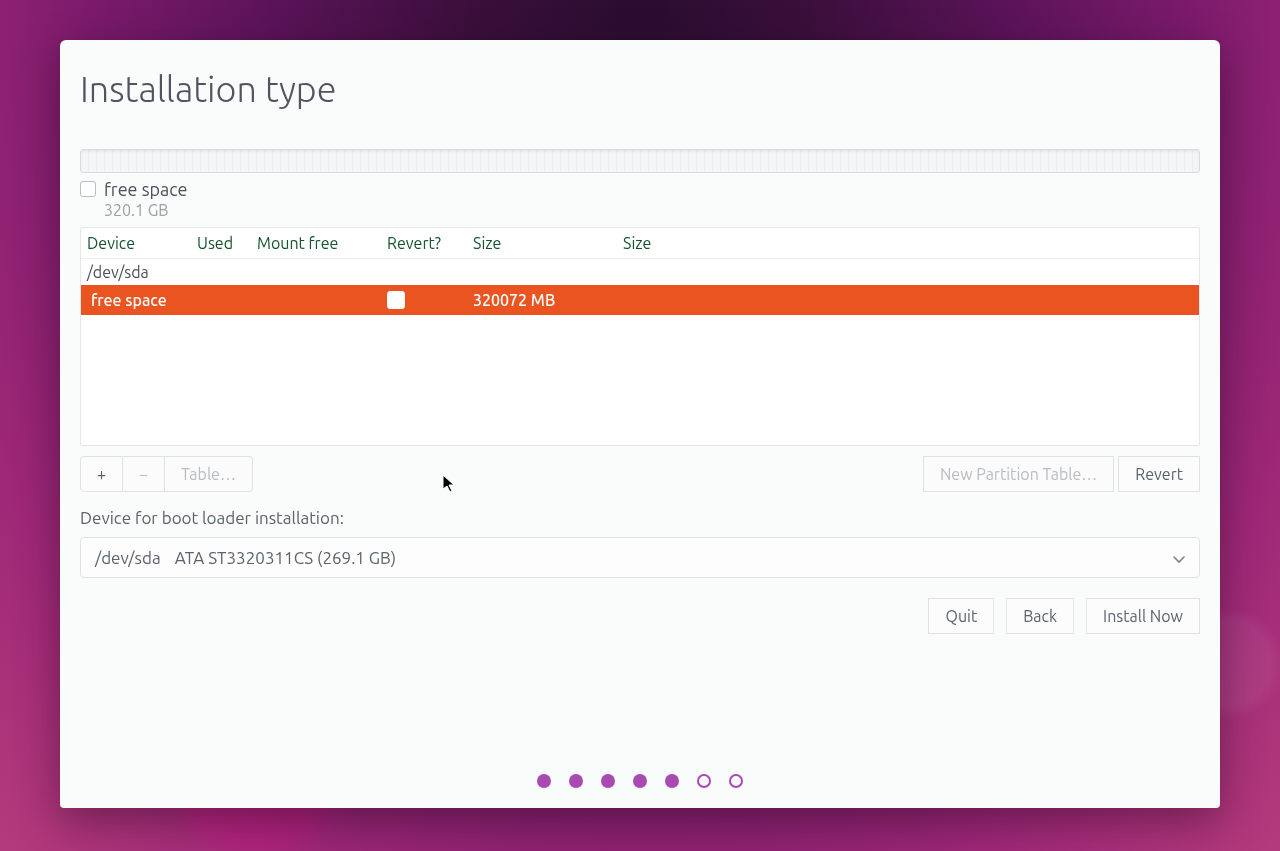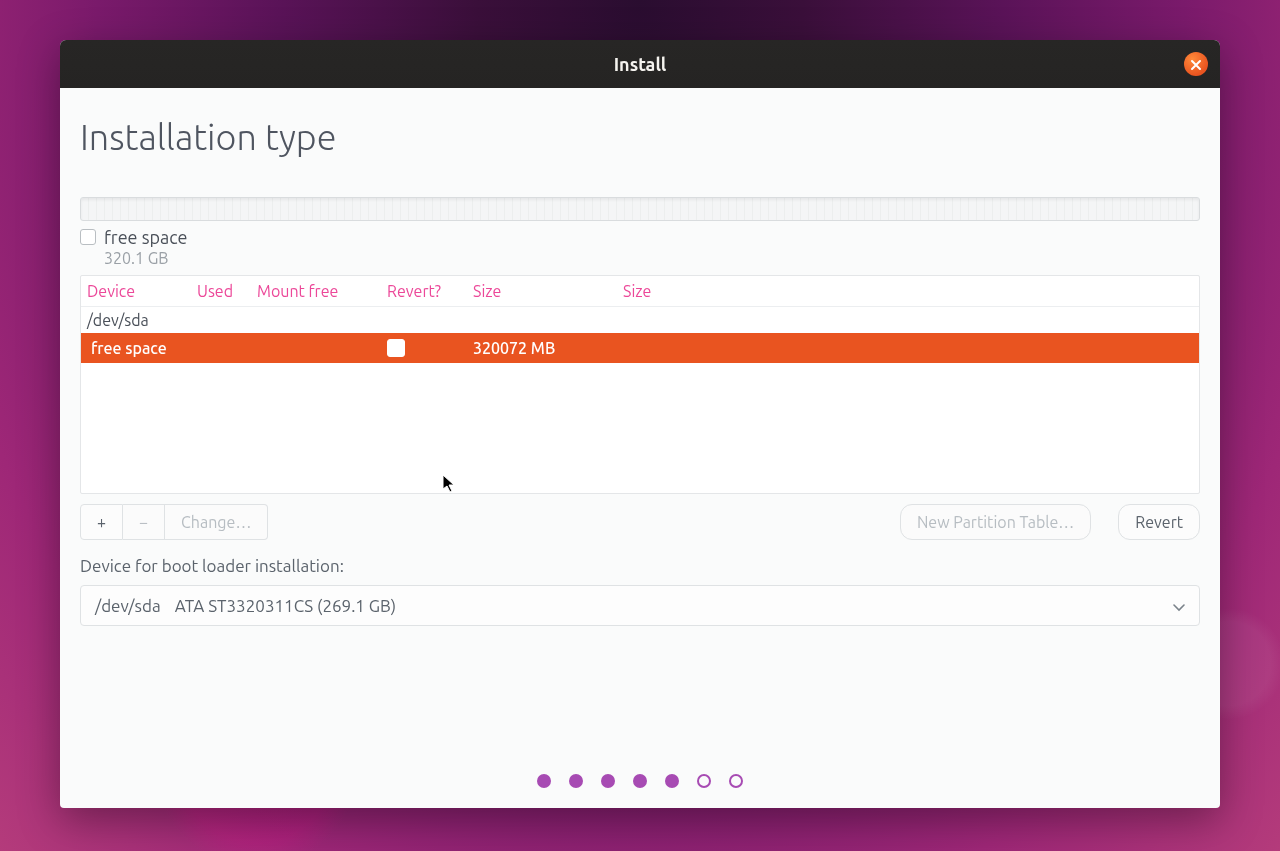--- a/index.html
+++ b/index.html
@@ -59,48 +59,48 @@
     border: 1px solid #e4e6e8; border-radius: 2px;
     background:#fff;
   }
   .plist-head, .plist-row {
     display: grid;
     grid-template-columns: 110px 60px 130px 86px 150px 70px 1fr;
     align-items: center;
     padding: 6px 6px;
     font-size: 16px;
   }
-  .plist-head { color:#ec4899; border-bottom:1px solid #eceef0; }
+  .plist-head { color:#14532d; border-bottom:1px solid #eceef0; }
   .disk-row { padding: 4px 6px; color:#4a5059; }
   .plist-row.selected {
     background:#e95420; color:#fff; font-weight:500;
   }
   .fmt-box {
     width:18px; height:18px; border-radius:3px; background:#fff; border:1px solid #fff;
     justify-self:start;
   }
   .plist-spacer { height: 130px; }
 
   .toolbar {
     display:flex; align-items:center; gap:0; margin-top:10px;
   }
   .btn {
     border:1px solid #dfe2e4; background:#fcfcfc;
-    color:#5b636c; border-radius:12px;
+    color:#5b636c; border-radius:0;
     padding: 8px 16px; font-size:16px;
     cursor:pointer;
   }
   .btn.disabled { color:#b7bdc2; cursor:default; background:#fbfbfb; }
   .btngroup { display:flex; }
   .btngroup .btn { border-radius:0; }
   .btngroup .btn:first-child{ border-radius:4px 0 0 4px; }
   .btngroup .btn:last-child{ border-radius:0 4px 4px 0; }
   .btngroup .btn + .btn{ border-left:none; }
   .toolbar .spacer{ flex:1; }
-  .toolbar .right .btn + .btn{ margin-left: 27px; text-align: center; }
+  .toolbar .right .btn + .btn{ margin-left: 4px; text-align: center; }
 
   .boot-section { margin-top: 16px; }
   .boot-label { color:#5b636c; font-size:17px; margin-bottom:10px; }
   .combo {
     border:1px solid #dfe2e4; border-radius:4px;
     padding:10px 14px; display:flex; align-items:center; gap:14px;
     color:#5b636c; font-size:17px; background:#fdfdfd;
     cursor:pointer;
   }
   .combo .caret{ margin-left:auto; color:#7a828a; }
@@ -120,30 +120,20 @@
   }
   .dot.filled { background:#a74bb3; }
 
   .cursor { position:absolute; left:442px; top:474px; pointer-events:none; }
 </style>
 </head>
 <body>
 
 <div class="window">
 
-  <div class="titlebar">
-    <span>Install</span>
-    <div class="close-btn">
-      <span>
-        <svg viewBox="0 0 12 12">
-            <path d="M2 2 L10 10 M10 2 L2 10" stroke="#fff" stroke-width="2" stroke-linecap="round"></path>
-          </svg>
-      </span>
-    </div>
-  </div>
 
   <div class="content">
 
     <h1 class="page-title">Installation type</h1>
 
     <div class="partition-bar"></div>
 
     <div class="free-space-label">
       <span class="legend-box"></span>
       <span>free space</span>
@@ -171,21 +161,21 @@
         <span></span>
         <span></span>
       </div>
       <div class="plist-spacer"></div>
     </div>
 
     <div class="toolbar">
       <div class="btngroup">
         <div class="btn">+</div>
         <div class="btn disabled">−</div>
-        <div class="btn disabled">Change…</div>
+        <div class="btn disabled">Table…</div>
       </div>
       <div class="spacer"></div>
       <div class="right" style="display:flex;">
         <div class="btn disabled">New Partition Table…</div>
         <div class="btn">Revert</div>
       </div>
     </div>
 
     <div class="boot-section">
       <div class="boot-label">Device for boot loader installation:</div>
@@ -193,20 +183,25 @@
         <span>/dev/sda</span>
         <span>ATA ST3320311CS (269.1 GB)</span>
         <span class="caret">
           <svg width="12" height="8" viewBox="0 0 12 8">
               <path d="M1 1 L6 6 L11 1" stroke="#7a828a" stroke-width="1.6" fill="none" stroke-linecap="round"></path>
             </svg>
         </span>
       </div>
     </div>
 
+    <div class="nav-row">
+      <div class="btn">Quit</div>
+      <div class="btn">Back</div>
+      <div class="btn">Install Now</div>
+    </div>
 
     <div class="dots">
       <span class="dot filled"></span>
       <span class="dot filled"></span>
       <span class="dot filled"></span>
       <span class="dot filled"></span>
       <span class="dot filled"></span>
       <span class="dot"></span>
       <span class="dot"></span>
     </div>

